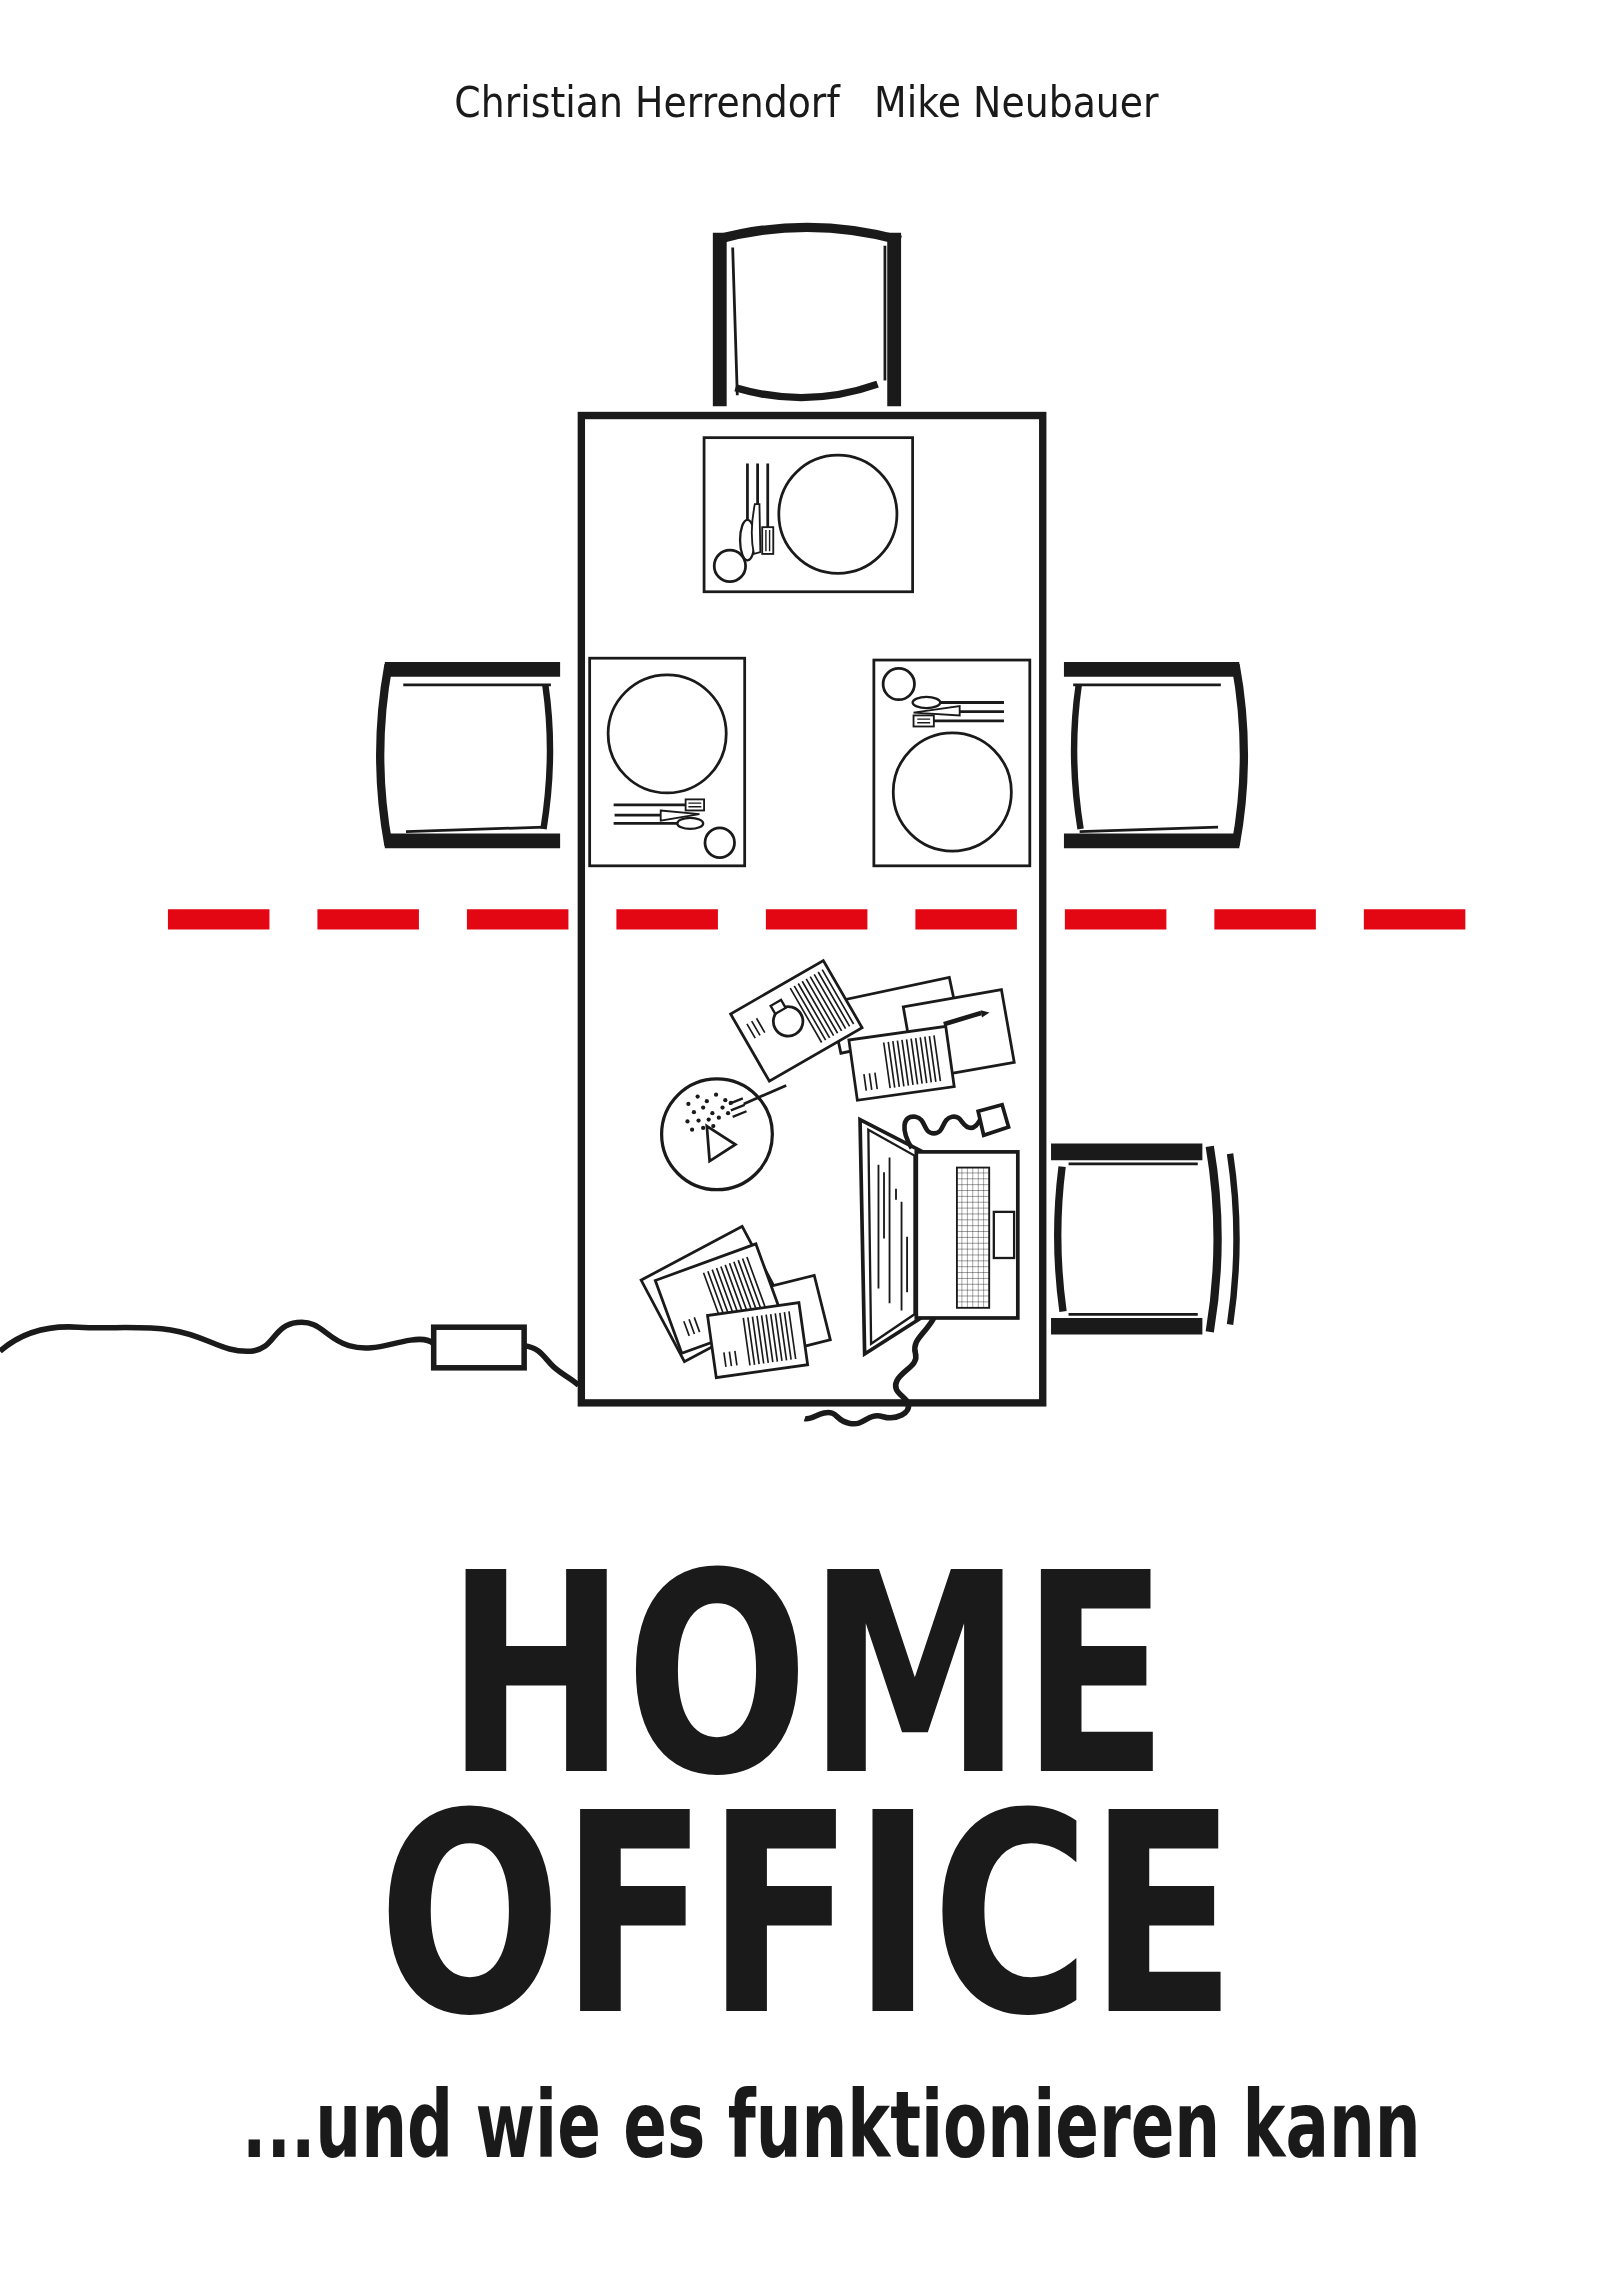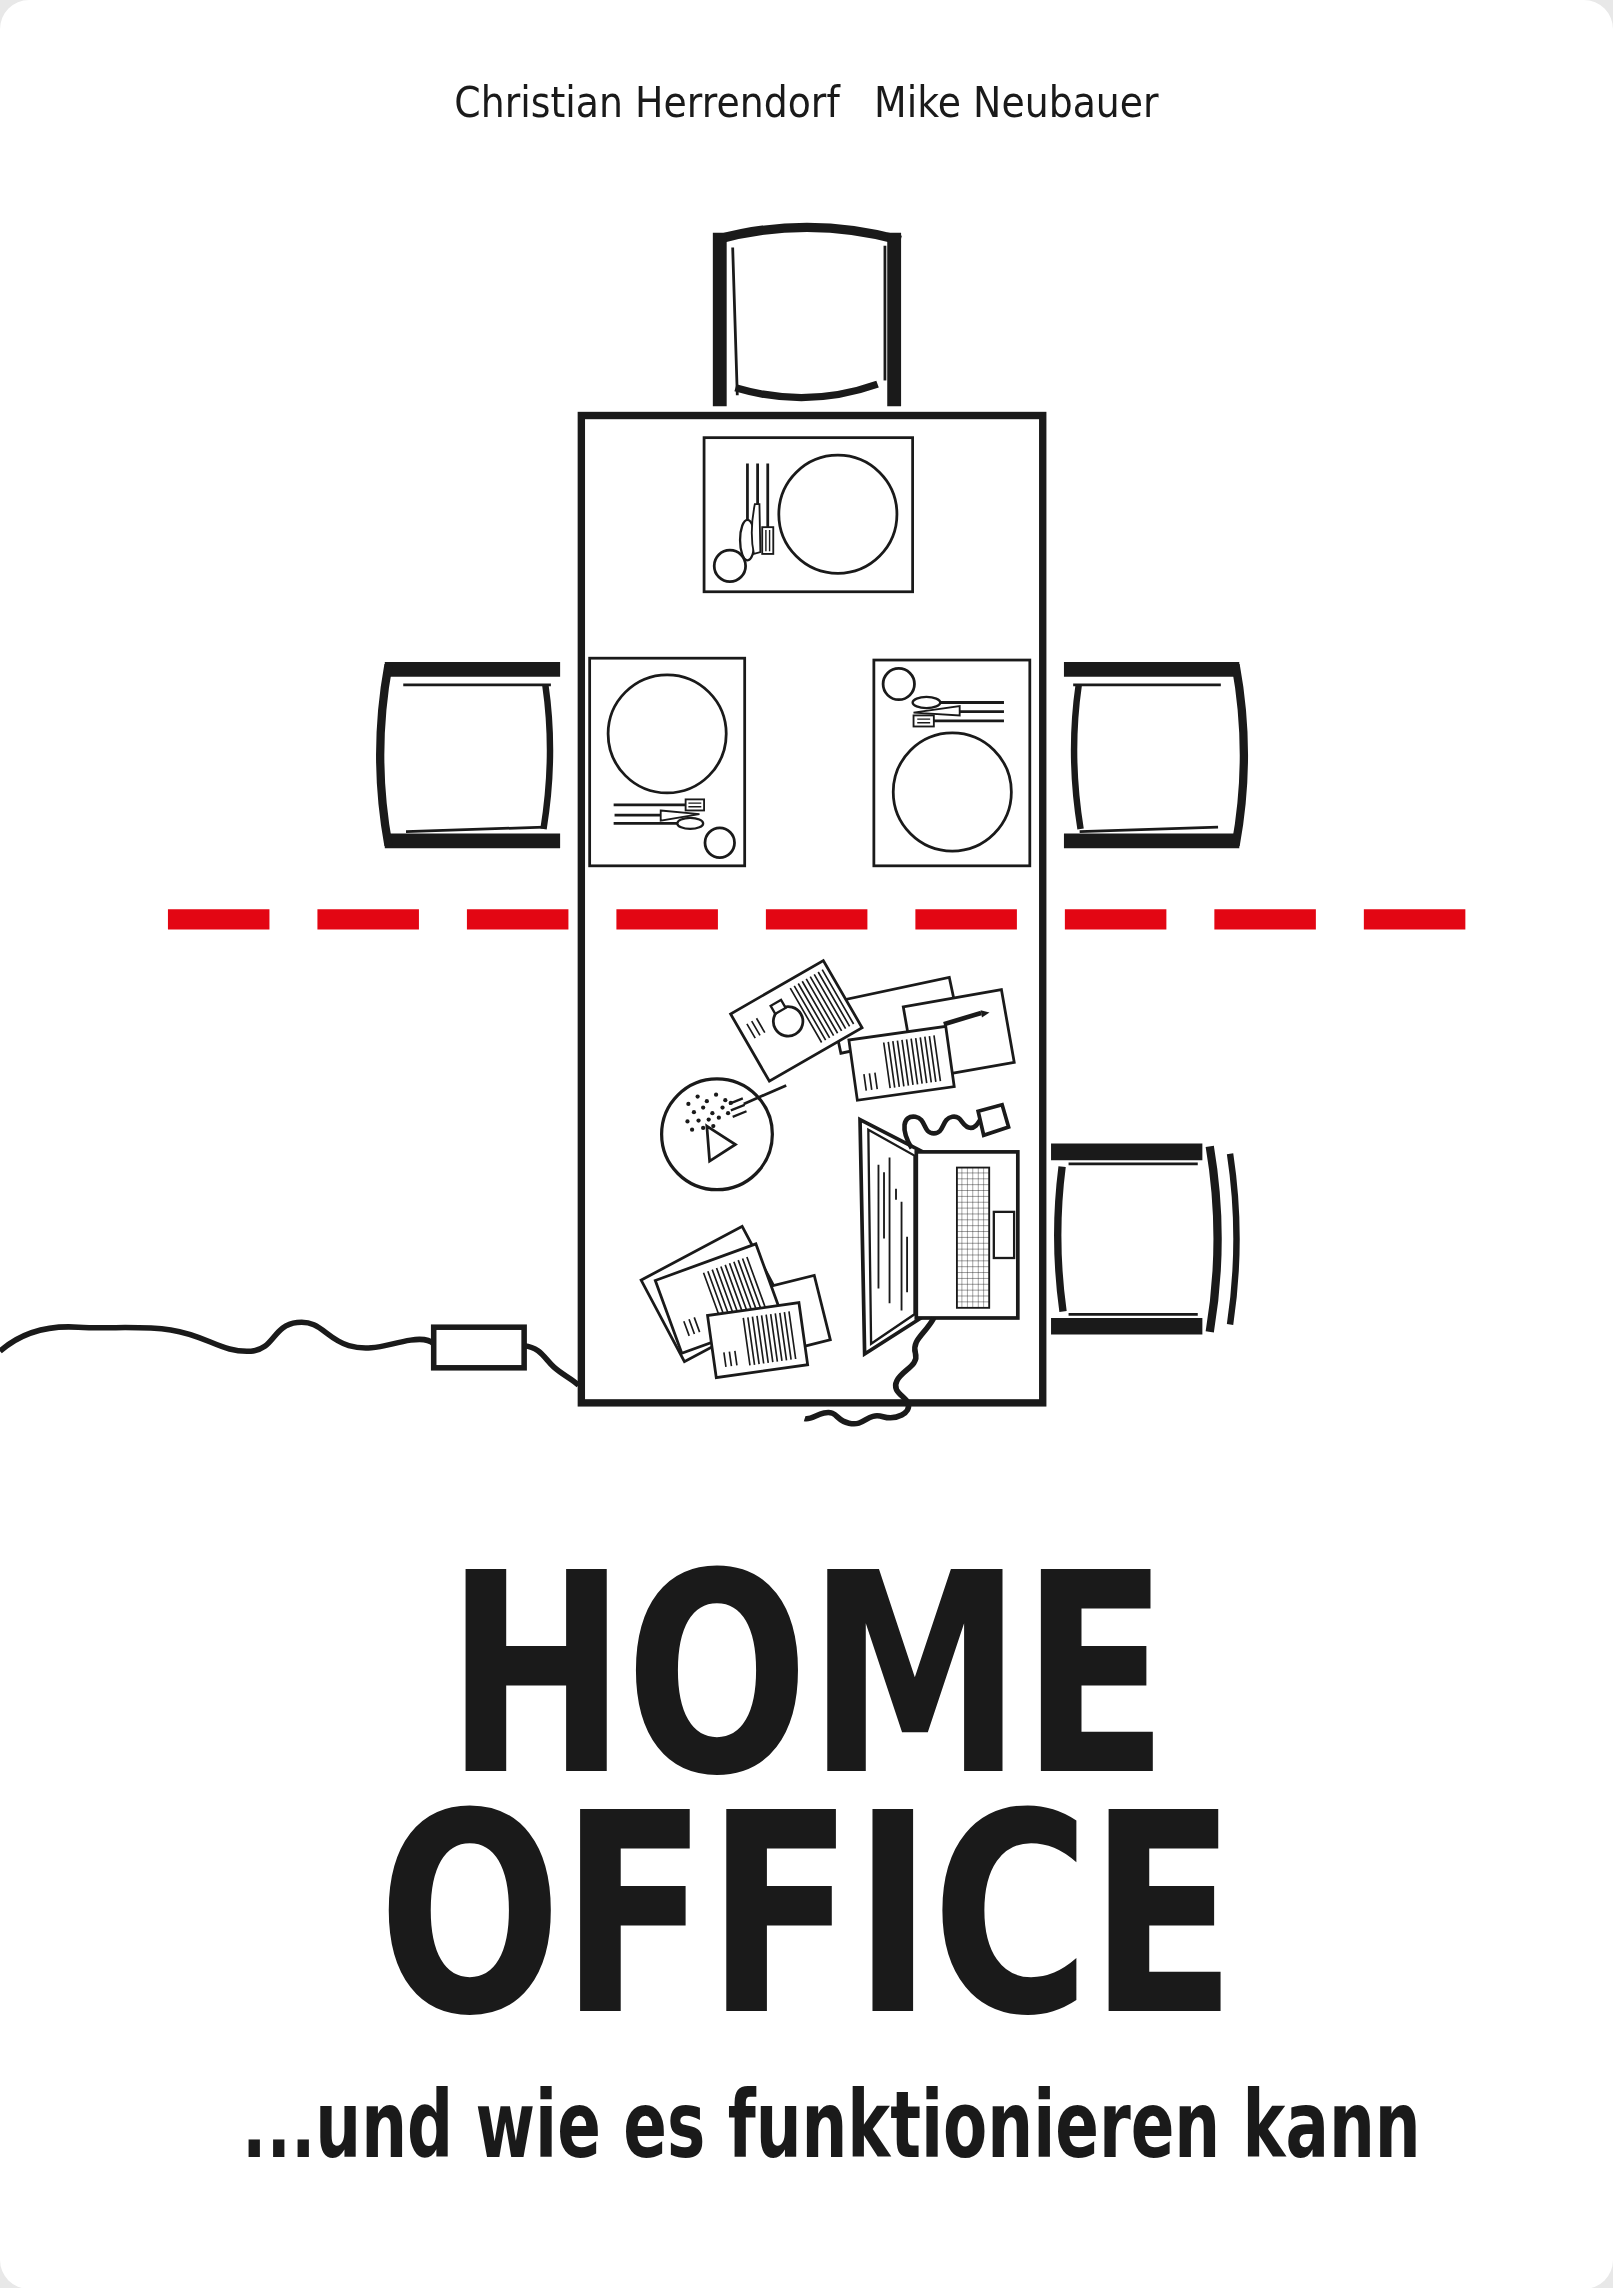--- a/index.html
+++ b/index.html
@@ -4,21 +4,21 @@
 <style>
   :root{
     --background:#ffffff;
     --ink:#1a1a1a;
     --accent-red:#e30613;
   }
   html,body{margin:0;padding:0;background:#e8e8e8;}
   .page{
     position:relative;width:1613px;height:2289px;margin:0 auto;
     background:var(--background);overflow:hidden;
-    font-family:"DejaVu Sans","Liberation Sans",sans-serif;color:var(--ink);border-radius:29px;
+    font-family:"DejaVu Sans","Liberation Sans",sans-serif;color:var(--ink);
   }
   .authors{
     position:absolute;top:79px;left:0;width:100%;height:48px;
     display:flex;justify-content:center;gap:39px;
     font-size:43px;line-height:46px;font-weight:500;
     transform:scaleX(0.88);transform-origin:center;
     white-space:nowrap;
   }
   .illustration{position:absolute;top:0;left:0;}
   .title-line{

